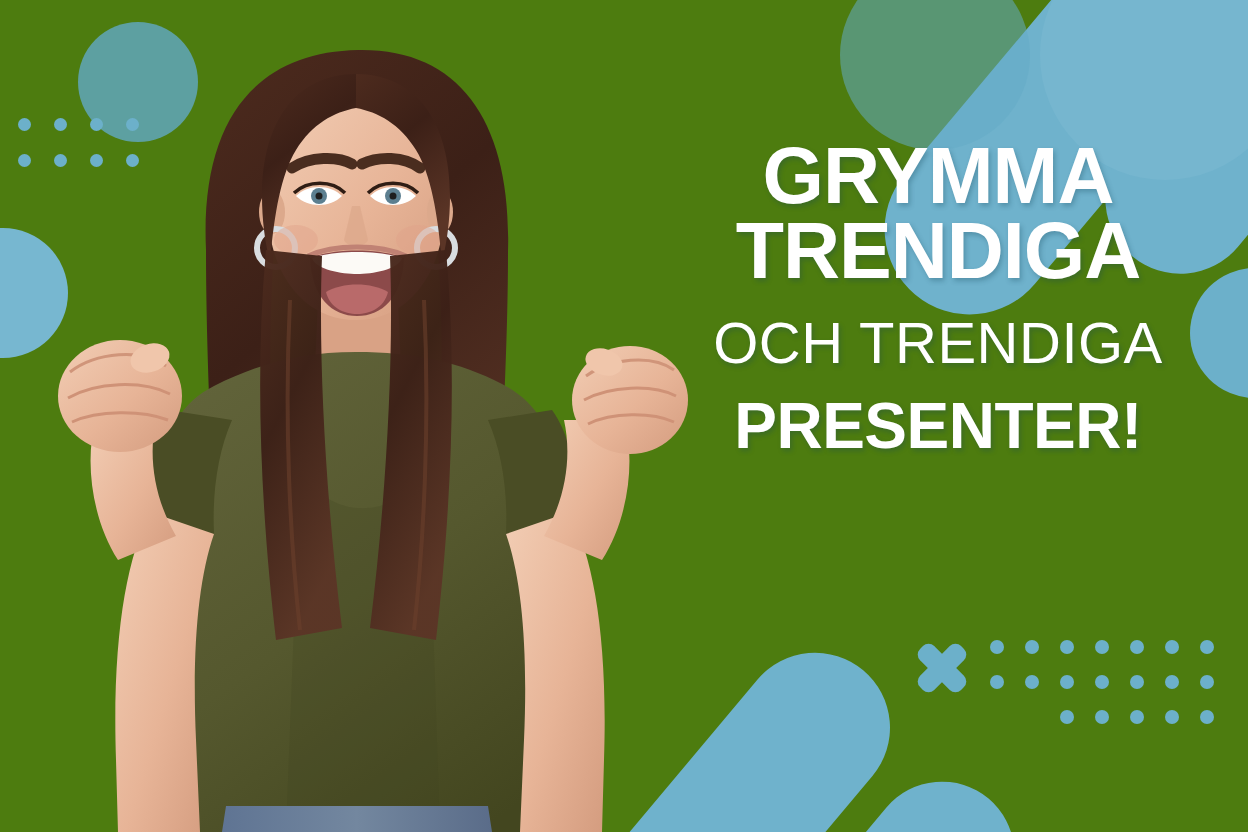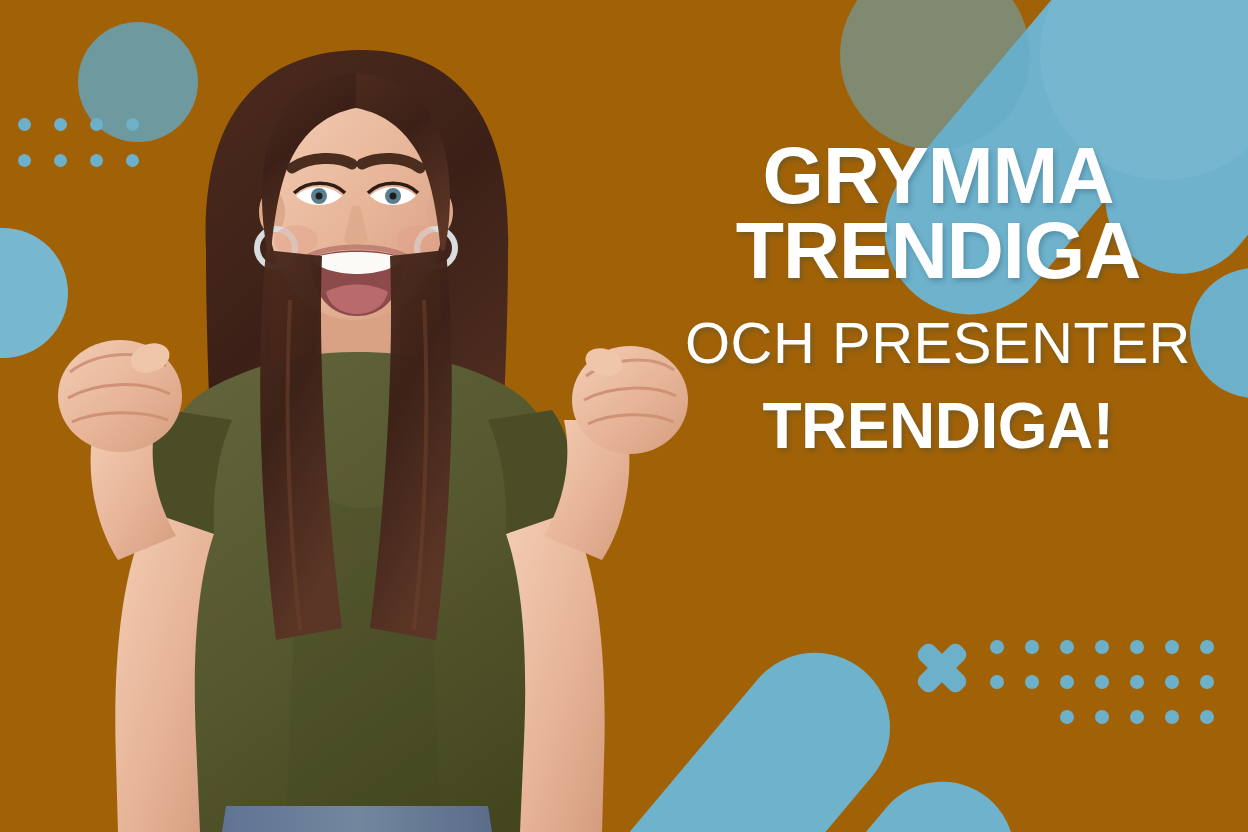--- a/index.html
+++ b/index.html
@@ -6,21 +6,21 @@
     margin: 0;
     padding: 0;
     background: #2c2c2c;
   }
   #banner {
     position: relative;
     width: 1248px;
     height: 832px;
     overflow: hidden;
     font-family: "Liberation Sans", sans-serif;
-    background: #a16207;
+    background: #4d7c0f;
   }
 
   
   .deco {
     position: absolute;
     pointer-events: none;
   }
   .deco-circle { border-radius: 50%; }
 
   
@@ -283,17 +283,17 @@
       <path d="M290 300 C284 420 290 540 300 630" stroke="#6b3f2c" stroke-width="4" fill="none" opacity=".6"></path>
       <path d="M424 300 C430 420 424 540 414 630" stroke="#6b3f2c" stroke-width="4" fill="none" opacity=".6"></path>
 
       <path d="M226 806 L488 806 L492 832 L222 832 Z" fill="url(#jeansG)"></path>
     </svg>
   </div>
 
   <div id="headline">
     <div class="line-heavy">GRYMMA</div>
     <div class="line-heavy">TRENDIGA</div>
-    <div class="line-light">OCH PRESENTER</div>
-    <div class="line-heavy-2">TRENDIGA!</div>
+    <div class="line-light">OCH TRENDIGA</div>
+    <div class="line-heavy-2">PRESENTER!</div>
   </div>
 
 </div>
 
 </body></html>

